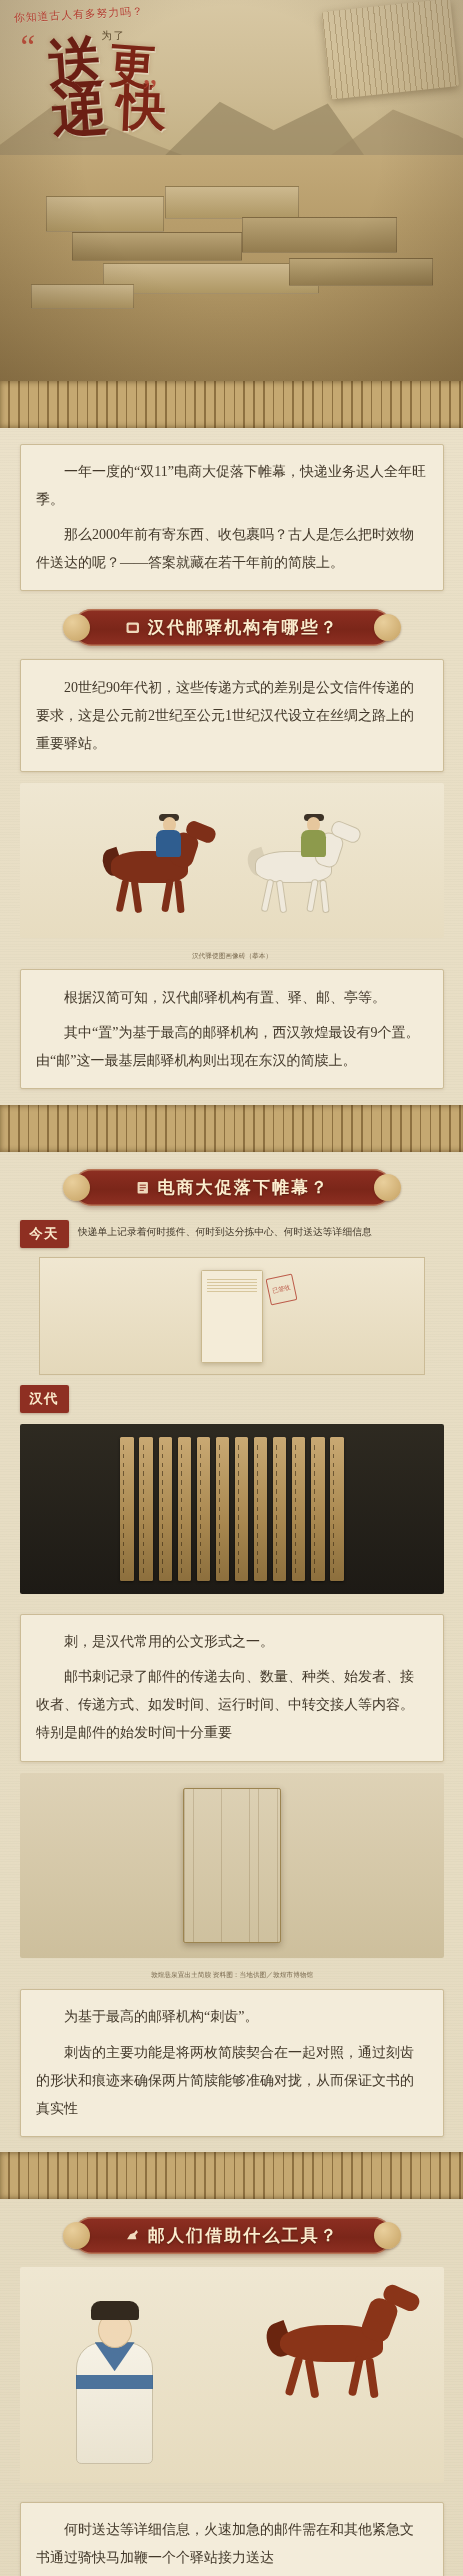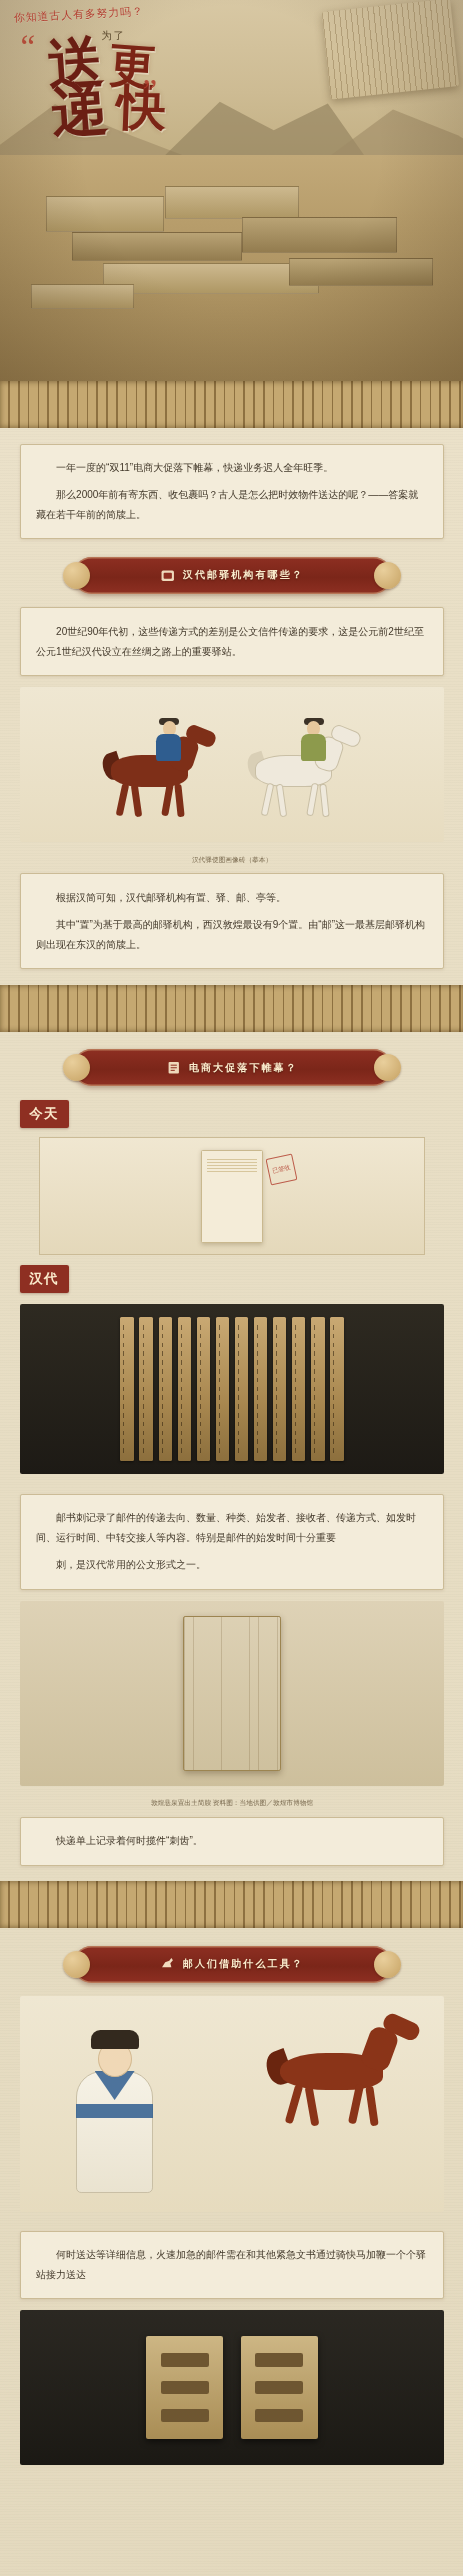--- a/index.html
+++ b/index.html
@@ -109,25 +109,25 @@
   .card {
     margin:0 19.6px 0 19.6px;
     background:#f3ecda;
     border:0.5px solid #cbbb96;
     border-radius:2.1px;
     padding:13.4px 15.5px;
     box-shadow:0 1px 3.1px rgba(110,88,50,.14);
   }
   .card p {
     margin:0 0 7.2px 0;
-    font-size:10px;
+    font-size:14px;
     line-height:2.0;
     text-indent:2em;
     color:#42382a;
-    font-family:Liberation Sans, sans-serif;
+    font-family:Liberation Serif, serif;
   }
   .card p:last-child { margin-bottom:0; }
 
   
   .sec-header {
     position:relative;
     margin:17.5px auto 13.4px auto;
     width:319px; height:37px;
     display:flex; align-items:center; justify-content:center;
   }
@@ -141,21 +141,21 @@
     content:""; position:absolute; top:5.2px; width:27px; height:27px;
     border-radius:50%;
     background:radial-gradient(circle at 35% 30%, #e9cf9c, #c6a263);
     box-shadow:0 1px 2.1px rgba(60,25,10,.35);
   }
   .sec-plate:before { left:-9.3px; }
   .sec-plate:after { right:-9.3px; }
   .sec-title {
     position:relative; z-index:3;
     font-family:"Liberation Serif", serif;
-    font-size:10px; font-weight:bold; color:#fbeccd;
+    font-size:17px; font-weight:bold; color:#fbeccd;
     letter-spacing:2.1px;
     text-shadow:0 1px 1.5px rgba(60,20,8,.6);
   }
   .sec-icon {
     position:relative; z-index:3;
     margin-right:7.2px;
     width:15.5px; height:15.5px;
     display:inline-block;
   }
 
@@ -469,20 +469,21 @@
           <rect x="9" y="14" width="12" height="2" fill="#8e2f22"></rect>
           <rect x="9" y="19" width="8" height="2" fill="#8e2f22"></rect>
         </svg>
     </span>
     <span class="sec-title">电商大促落下帷幕？</span>
   </div>
 
   <div class="compare">
     <div class="cmp-row">
       <div class="cmp-tag">今天</div>
+      <div class="cmp-text">快递单上记录着何时揽件、何时到达分拣中心、何时送达等详细信息</div>
     </div>
     <div class="memo">
       <div class="memo-slip" style="background:#f4ecd8;">
         <div class="memo-line"></div>
         <div class="memo-line"></div>
         <div class="memo-line"></div>
         <div class="memo-line"></div>
         <div class="memo-line"></div>
       </div>
       <div class="memo-stamp">已签收</div>
@@ -502,33 +503,34 @@
     <div class="slip"></div>
     <div class="slip"></div>
     <div class="slip"></div>
     <div class="slip"></div>
     <div class="slip"></div>
     <div class="slip"></div>
   </div>
 
   <div class="spacer-sm"></div>
   <div class="card">
+    <p>刺，是汉代常用的公文形式之一。</p>
     <p>邮书刺记录了邮件的传递去向、数量、种类、始发者、接收者、传递方式、如发时间、运行时间、中转交接人等内容。特别是邮件的始发时间十分重要</p>
-    <p>刺，是汉代常用的公文形式之一。</p>
   </div>
 
   <div class="img-block wood-doc">
     <div class="wood-plate"></div>
   </div>
   <div class="img-caption">敦煌悬泉置出土简牍
 资料图：当地供图／敦煌市博物馆</div>
 
   <div class="spacer-sm"></div>
   <div class="card">
-    <p>快递单上记录着何时揽件“刺齿”。</p>
+    <p>为基于最高的邮驿机构“刺齿”。</p>
+    <p>刺齿的主要功能是将两枚简牍契合在一起对照，通过刻齿的形状和痕迹来确保两片简牍能够准确对拢，从而保证文书的真实性</p>
   </div>
 
   <div class="spacer-md"></div>
   <div class="bamboo-bar"></div>
 
   <div class="sec-header">
     <div class="sec-plate"></div>
     <span class="sec-icon">
       <svg viewBox="0 0 30 30" width="15.5" height="15.5">
           <path d="M4 22 L10 12 L18 9 L22 4 L25 8 L20 14 L22 22 Z" fill="#fbeccd" opacity=".92"></path>

